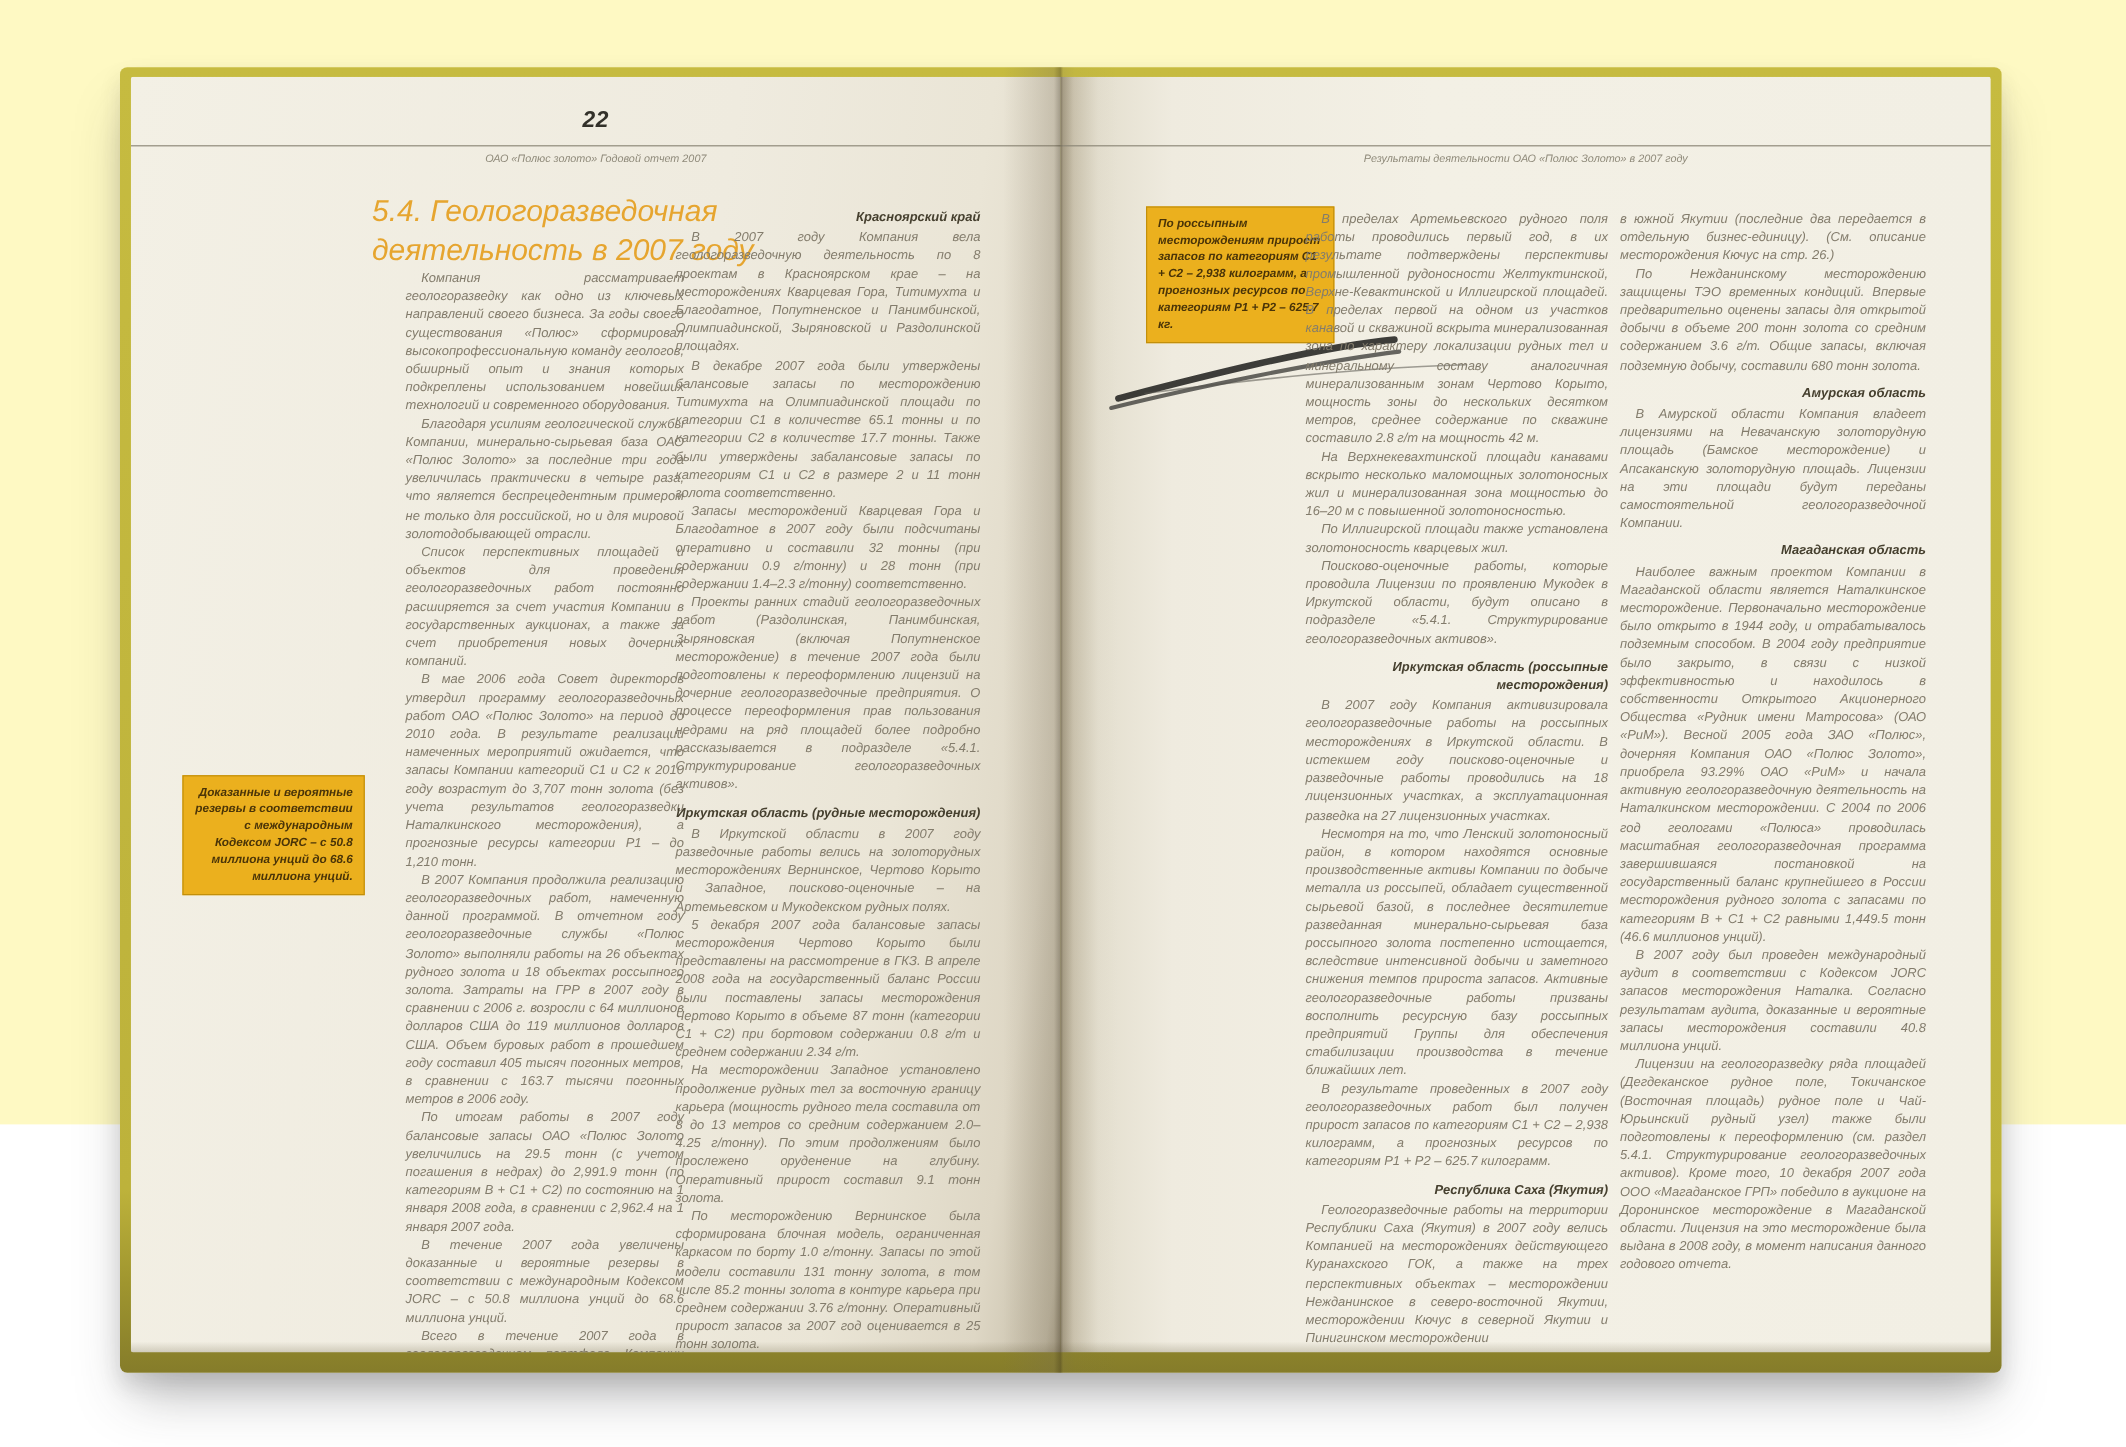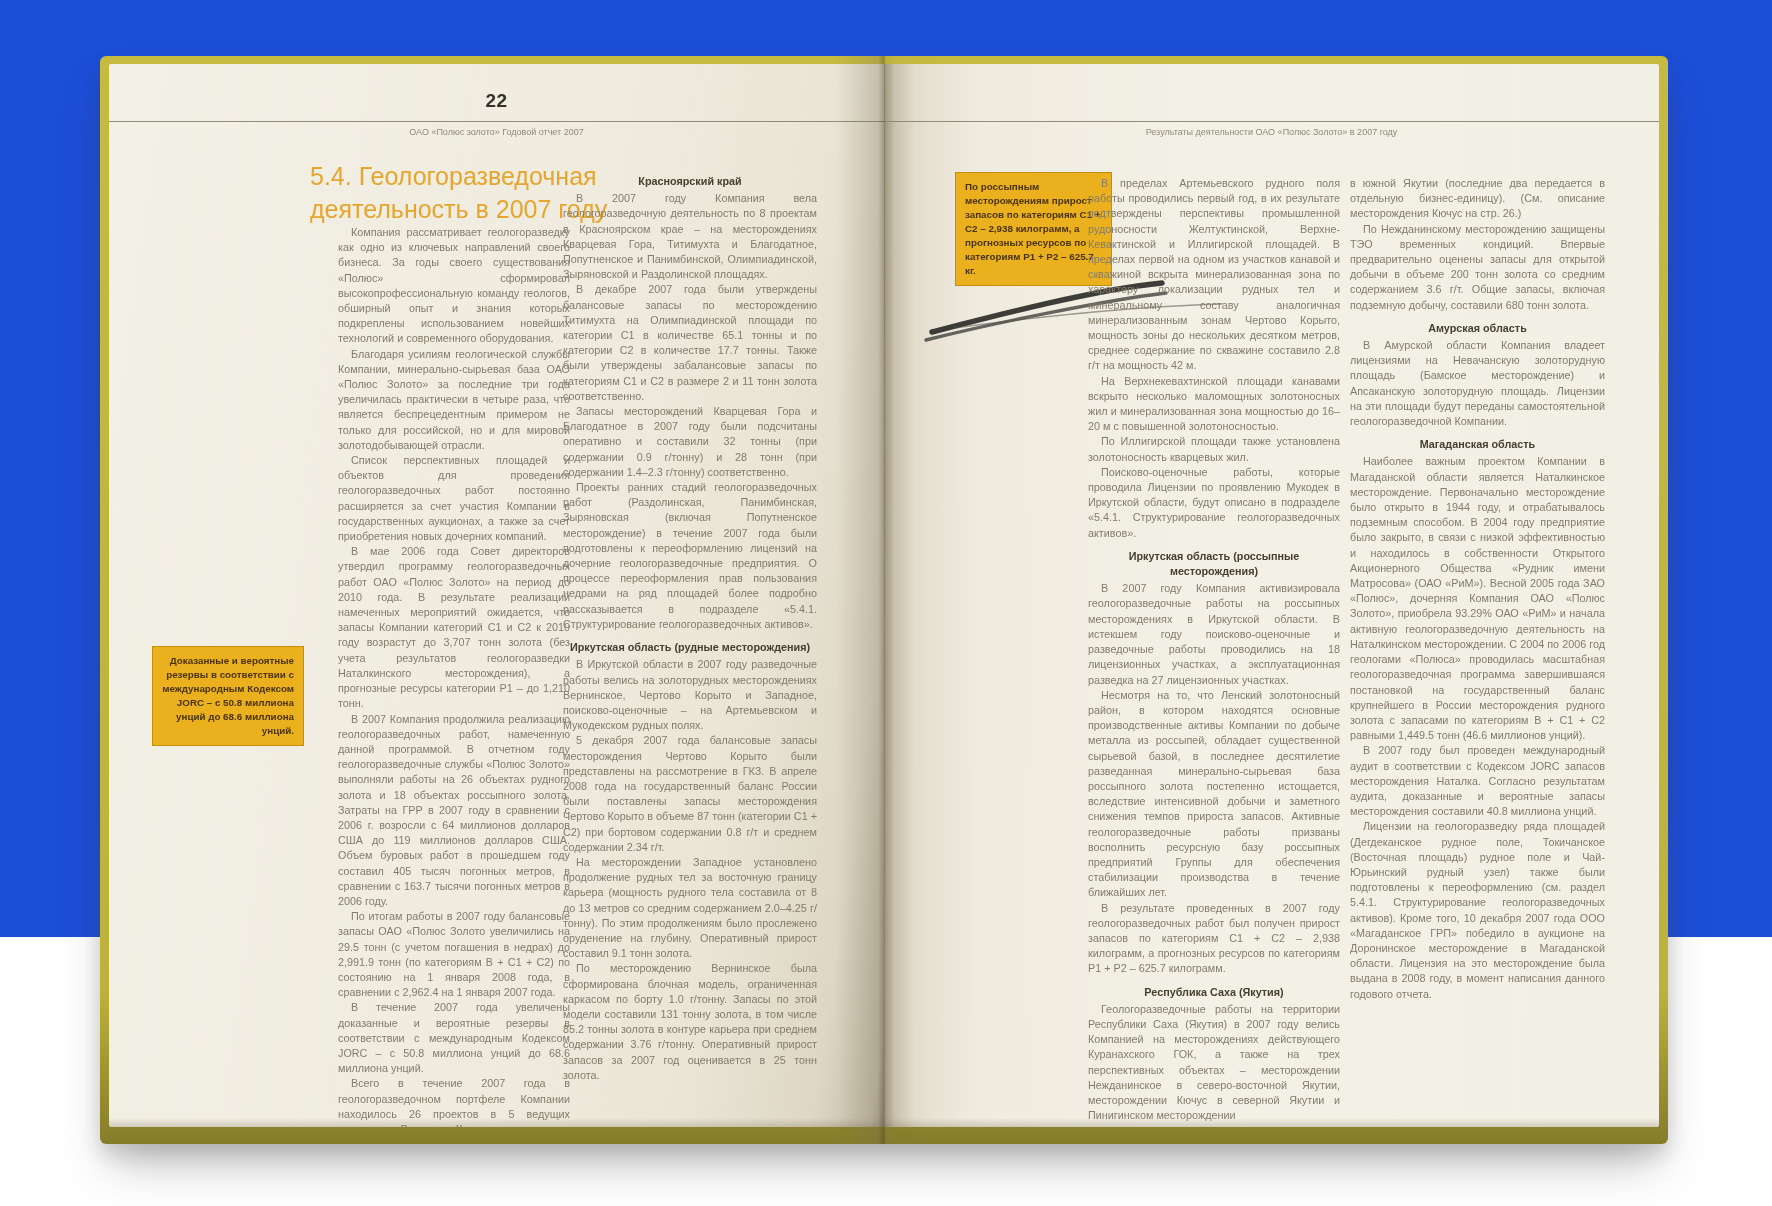--- a/index.html
+++ b/index.html
@@ -1,17 +1,17 @@
 <!DOCTYPE html>
 <html lang="ru"><head>
 <meta charset="utf-8">
 <style>
   html,body{margin:0;padding:0;}
   body{width:1772px;height:1206px;background:#ffffff;font-family:"Liberation Sans",sans-serif;overflow:hidden;}
-  .stage{position:relative;width:1772px;height:937px;background:#1d4ed8;}
+  .stage{position:relative;width:1772px;height:937px;background:#fef9c3;font-style:italic;}
 
   .book{position:absolute;left:100px;top:56px;width:1568px;height:1088px;border-radius:6px;
         background:linear-gradient(180deg,#c6bb40 0%,#bdb23b 86%,#a0962f 93%,#857c2a 100%);
         box-shadow:0 28px 42px -10px rgba(55,55,60,.34),0 10px 18px rgba(55,55,60,.14);}
   .pages{position:absolute;left:9px;right:9px;top:8px;bottom:17px;display:flex;border-radius:2px;overflow:hidden;}
   .pages::after{content:'';position:absolute;left:0;right:0;bottom:0;height:9px;pointer-events:none;
         background:linear-gradient(rgba(90,80,45,0),rgba(90,80,45,.22));}
   .page{position:relative;width:50%;height:100%;}
   .page-left{background:linear-gradient(98deg,#f3f0e5 0%,#efebdf 55%,#eae5d6 78%,#ded7c5 92%,#c6bea9 98.5%,#a99f87 100%);}
   .page-right{background:linear-gradient(90deg,#a89e86 0%,#cdc5b0 1.3%,#e4dfcf 4%,#efebdf 12%,#f3f0e5 40%,#f2efe4 100%);}
@@ -21,21 +21,21 @@
   .pagenum{position:absolute;top:26px;left:0;right:0;text-align:center;
         font-size:19px;font-weight:bold;color:#33312a;letter-spacing:.5px;}
   .rule{position:absolute;top:57px;left:0;right:0;height:1px;background:#908b7b;}
   .running{position:absolute;top:63px;left:0;right:0;text-align:center;font-size:9px;color:#8f8a7a;}
 
   .title{position:absolute;left:201px;top:96px;width:335px;font-size:25px;line-height:33px;color:#e6a52f;}
 
   .col{position:absolute;font-size:10.8px;line-height:15.2px;color:#837c6c;text-align:justify;}
   .blk-p{text-indent:13px;}
   .blk-c{text-indent:0;}
-  .blk-h{font-weight:bold;color:#46402f;margin-top:8px;margin-bottom:2px;text-align:center;}
+  .blk-h{font-weight:bold;color:#46402f;margin-top:8px;margin-bottom:2px;text-align:right;}
   .col .blk-h:first-child{margin-top:0;}
 
   .page-left  .col-a{left:213px;top:161px;width:232px;margin-left:16px;}
   .page-left  .col-b{left:454px;top:110px;width:254px;}
   .page-right .col-a{left:204px;top:112px;width:252px;}
   .page-right .col-b{left:466px;top:112px;width:255px;}
 
   .note{position:absolute;background:#ebb01e;border:1px solid #c28f0b;color:#4a3408;font-weight:bold;
         font-size:9.8px;line-height:14px;padding:7px 9px;box-sizing:border-box;text-align:left;}
   .note-22{left:43px;top:582px;width:152px;text-align:right;}

